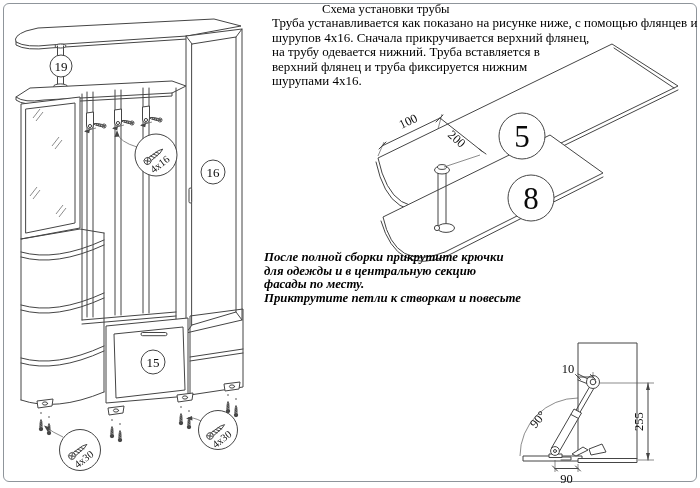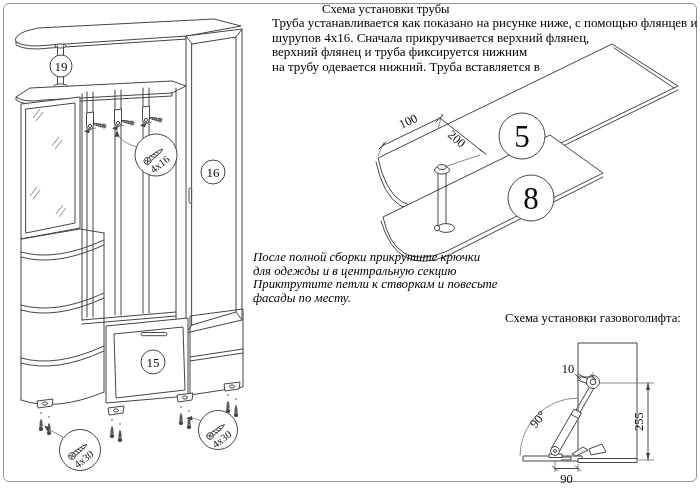--- a/index.html
+++ b/index.html
@@ -14,21 +14,21 @@
   .fw{stroke:#454545;stroke-width:1;fill:#ffffff;stroke-linejoin:round;}
   .thin{stroke:#5a5a5a;stroke-width:.7;fill:none;}
   .ah{fill:#454545;stroke:none;}
   text{fill:#0a0a0a;stroke:none;font-family:"Liberation Serif","DejaVu Serif",serif;}
   .cnum{font-size:13px;text-anchor:middle;}
   .bignum{font-size:31px;text-anchor:middle;}
   .dim{font-size:12.5px;text-anchor:middle;}
   .scrtxt{font-size:10.5px;text-anchor:middle;}
   .title{font-weight:normal;font-size:12.6px;white-space:nowrap;}
   .body-text{font-size:13px;line-height:14.6px;white-space:nowrap;}
-  .note{font-weight:normal;font-style:italic;font-size:12.8px;line-height:13.5px;white-space:nowrap;}
+  .note{font-weight:bold;font-style:italic;font-size:12.8px;line-height:13.5px;white-space:nowrap;margin-left:11px;}
 </style>
 </head>
 <body>
 
 <div id="page">
   <div id="frame"></div>
 
   <svg style="left:0;top:0" width="260" height="488" viewBox="0 0 260 488">
     <defs>
       <g id="scr">
@@ -201,22 +201,23 @@
     <g>
       <circle cx="153" cy="362" r="12" class="fw"></circle>
       <text x="153" y="366.5" class="cnum">15</text>
     </g>
   </svg>
 
   <div class="abs title" style="left:322px;top:2px">Схема установки трубы</div>
   <div class="abs body-text" style="left:272px;top:16px">
     <div>Труба устанавливается как показано на рисунке ниже, с помощью флянцев и</div>
     <div>шурупов 4х16. Сначала прикручивается верхний флянец,</div>
+    <div>на трубу одевается нижний. Труба вставляется в</div>
     <div>верхний флянец и труба фиксируется нижним</div>
-    <div>на трубу одевается нижний. Труба вставляется в</div>
+    <div>шурупами 4х16.</div>
   </div>
 
   <svg style="left:350px;top:30px" width="350" height="220" viewBox="0 0 350 220">
 
     <g>
       <path class="fw" d="M28,128 L262,14 L328,56 L94,170 Q42,194 28,128 Z"></path>
       <path class="ln" d="M328,60 L94,174 Q40,198 26,132"></path>
       <path class="ln" d="M264,18 L324,58"></path>
     </g>
 
@@ -255,25 +256,24 @@
     </g>
     <g>
       <circle cx="181" cy="168" r="23" class="fw"></circle>
       <text x="181" y="179" class="bignum">8</text>
     </g>
   </svg>
 
   <div class="abs note" style="left:253px;top:251px">
     <div>После полной сборки прикрутите крючки</div>
     <div>для одежды и в центральную секцию</div>
+    <div>фасады по месту.</div>
     <div>Приктрутите петли к створкам и повесьте</div>
-    <div>фасады по месту.</div>
   </div>
 
-  <div class="abs title" style="left:505px;top:311px">Схема установки газовоголифта:</div>
 
   <svg style="left:505px;top:330px" width="195" height="158" viewBox="0 0 195 158">
 
     <rect x="73" y="13" width="59" height="116" class="fw"></rect>
 
     <g>
       <path class="fw" d="M18,126 L77,126 L77,131 L18,131 Z"></path>
       <path class="ln" d="M56,127 L66,127 L66,130 L56,130"></path>
       <path class="fw" d="M73,128.5 L132,128.5 L132,132.5 L73,132.5 Z"></path>
     </g>

